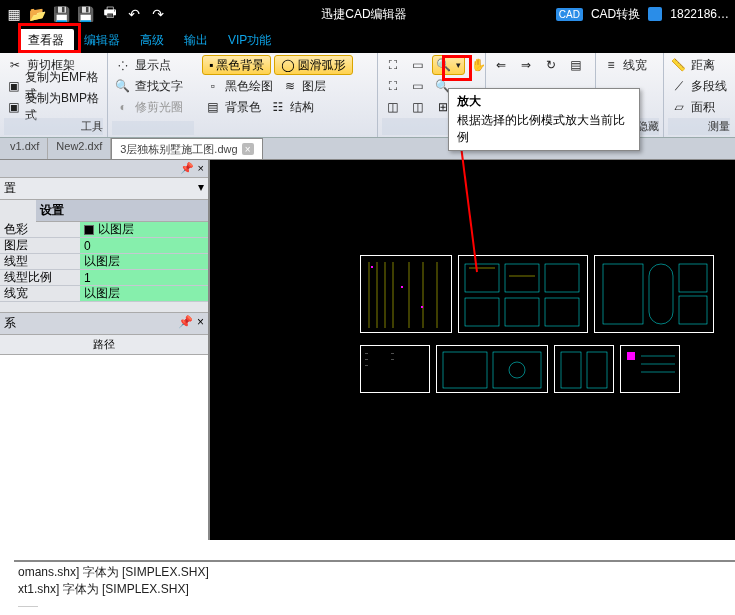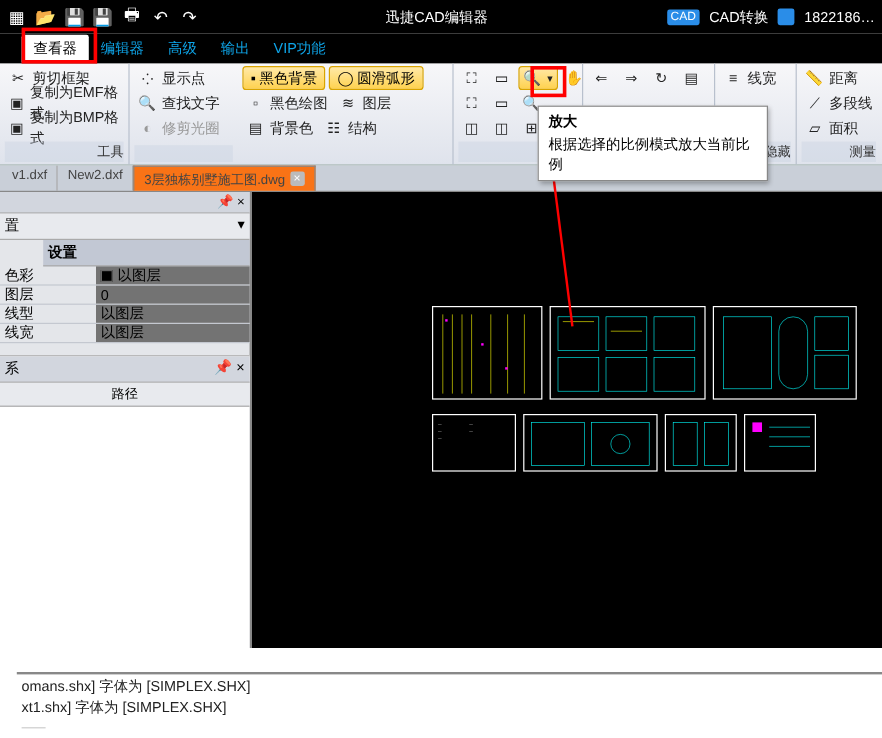--- a/index.html
+++ b/index.html
@@ -29,32 +29,32 @@
 
 .red-box-2 { position: absolute; left: 442px; top: 55px; width: 30px; height: 26px; border: 3px solid #ff0000; z-index: 50; pointer-events: none; }
 
 .tooltip { position: absolute; left: 448px; top: 88px; width: 192px; background: #fff; border: 1px solid #888; box-shadow: 2px 2px 4px rgba(0,0,0,0.3); padding: 4px 8px; font-size: 12px; z-index: 60; }
 .tooltip .tt-title { font-weight: bold; margin-bottom: 2px; }
 
 .red-arrow { position: absolute; left: 457px; top: 127px; z-index: 55; pointer-events: none; }
 
 .tabbar { background: #c9cfd8; height: 22px; display: flex; font-size: 11px; padding-left: 2px; border-bottom: 1px solid #888; }
 .tabbar .ftab { padding: 2px 8px; color: #444; border-right: 1px solid #aaa; }
-.tabbar .ftab.active { background: #f97316; border: 1px solid #888; border-bottom: none; display: flex; align-items: center; gap: 4px; }
+.tabbar .ftab.active { background: #ffffff; border: 1px solid #888; border-bottom: none; display: flex; align-items: center; gap: 4px; }
 .tabbar .close-x { width: 12px; height: 12px; background: #bbb; color: #fff; font-size: 10px; display: flex; align-items: center; justify-content: center; border-radius: 2px; }
 
 .workarea { display: flex; height: 380px; }
 .side-panel { width: 210px; background: #e4e6ea; border-right: 2px solid #888; display: flex; flex-direction: column; font-size: 12px; }
 .panel-hdr { background: #d2d6de; height: 18px; border-bottom: 1px solid #aaa; display: flex; justify-content: flex-end; align-items: center; padding-right: 4px; }
 .panel-hdr .pin { font-size: 11px; }
 .panel-sub { background: #e8eaee; padding: 2px 4px; border-bottom: 1px solid #aaa; }
 .panel-sect { background: #c2c8d4; padding: 2px 4px; border-bottom: 1px solid #aaa; font-weight: bold; margin-left: 36px; }
 .prop-row { display: flex; border-bottom: 1px solid #c4c8d0; height: 16px; align-items: center; }
 .prop-row .pk { width: 80px; padding-left: 4px; }
-.prop-row .pv { flex: 1; padding-left: 4px; background: #737373; height: 100%; display: flex; align-items: center; gap: 4px; }
+.prop-row .pv { flex: 1; padding-left: 4px; background: #86efac; height: 100%; display: flex; align-items: center; gap: 4px; }
 .swatch { width: 10px; height: 10px; background: #000; border: 1px solid #666; }
 .panel-list { flex: 1; background: #fff; margin-top: 4px; border-top: 1px solid #aaa; }
 .panel-list-hdr { background: #d2d6de; padding: 2px 4px; border-bottom: 1px solid #aaa; display: flex; justify-content: space-between; }
 .panel-list-sub { background: #e8eaee; padding: 2px 4px; font-size: 11px; text-align: center; border-bottom: 1px solid #aaa; }
 
 .canvas { flex: 1; background: #000; position: relative; overflow: hidden; }
 .thumbs { position: absolute; left: 150px; top: 95px; display: flex; gap: 6px; }
 .thumbs2 { position: absolute; left: 150px; top: 185px; display: flex; gap: 6px; }
 .thumb { border: 1px solid #fff; background: #000; position: relative; }
 .thumb.a { width: 92px; height: 78px; }
@@ -305,20 +305,24 @@
           <span>以图层</span>
         </div>
       </div>
     <div class="prop-row">
         <div class="pk">图层</div>
         <div class="pv">0</div>
       </div>
     <div class="prop-row">
         <div class="pk">线型</div>
         <div class="pv">以图层</div>
+      </div>
+    <div class="prop-row">
+        <div class="pk">线型比例</div>
+        <div class="pv">1</div>
       </div>
     <div class="prop-row">
         <div class="pk">线宽</div>
         <div class="pv">以图层</div>
       </div>
     <div style="flex:0 0 6px"></div>
     <div class="panel-list">
       <div class="panel-list-hdr">
           <span>系</span>
           <span class="pin">📌 ×</span>

